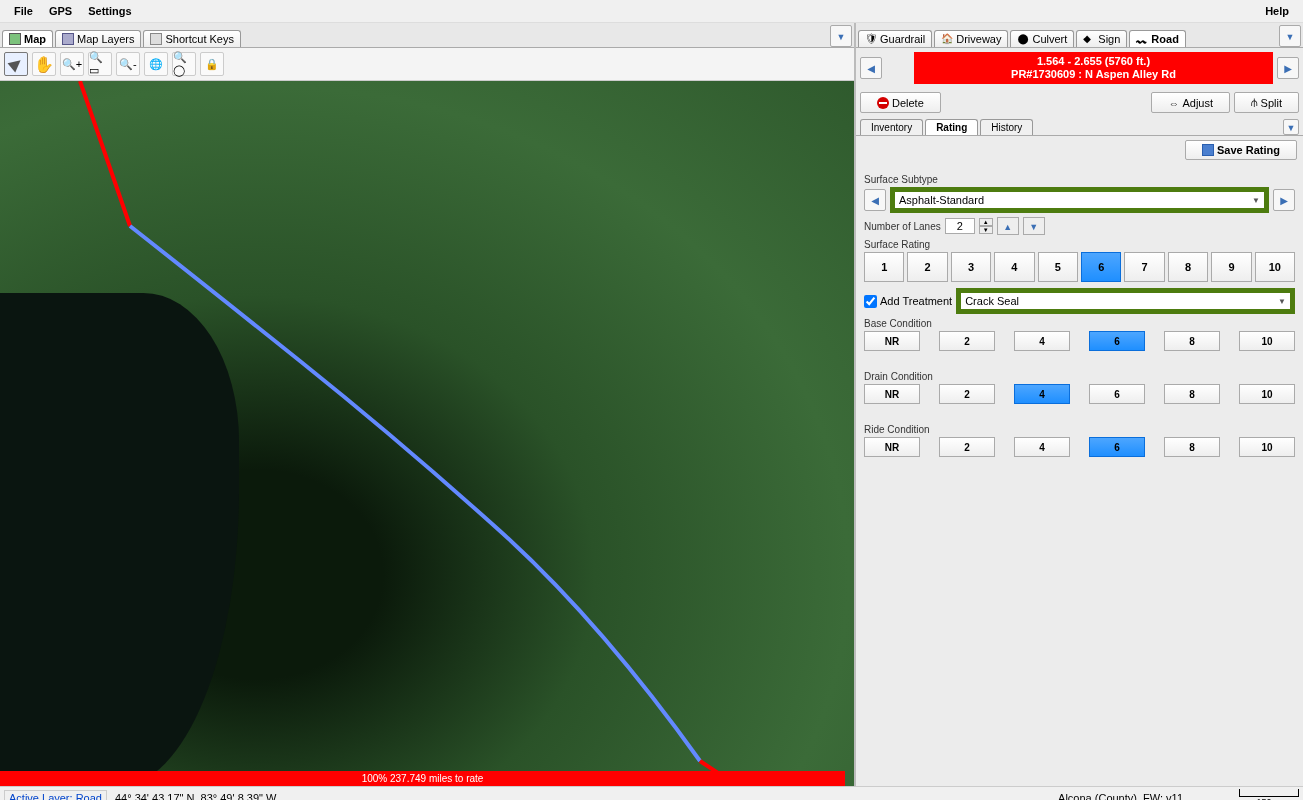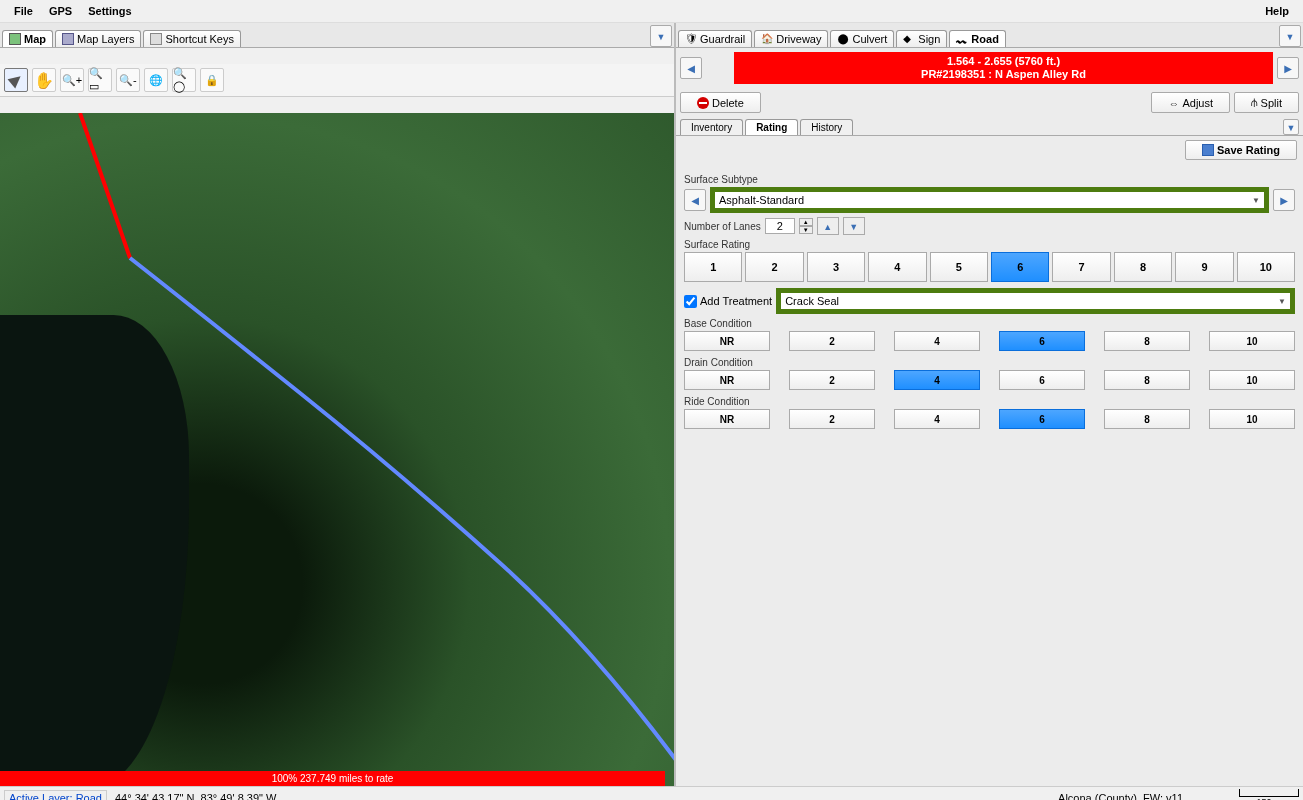--- a/index.html
+++ b/index.html
@@ -1,21 +1,21 @@
 <!DOCTYPE html>
 <html><head>
 <meta charset="utf-8">
 <style>
 * { box-sizing: border-box; margin: 0; padding: 0; font-family: Tahoma, sans-serif; font-size: 11px; }
 body { background: #f0f0f0; width: 1303px; height: 800px; overflow: hidden; }
 .menubar { background: #f0f0f0; display: flex; padding: 2px 6px; border-bottom: 1px solid #ddd; }
 .menubar .menu-item { padding: 3px 8px; cursor: pointer; font-weight: bold; }
 .menubar .help { margin-left: auto; font-weight: bold; }
 .main-split { display: flex; height: 763px; }
-.left-pane { width: 676px; display: flex; flex-direction: column; border-right: 2px solid #bbb; gap: 16px; }
+.left-pane { width: 856px; display: flex; flex-direction: column; border-right: 2px solid #bbb; }
 .right-pane { flex: 1; display: flex; flex-direction: column; background: #ececec; }
 .tab-row { display: flex; background: #e8e8e8; border-bottom: 1px solid #aaa; padding: 2px 2px 0 2px; align-items: flex-end; }
 .tab { background: linear-gradient(#fff,#eee); border: 1px solid #999; border-bottom: none; border-radius: 3px 3px 0 0; padding: 2px 6px; margin-right: 2px; display: flex; align-items: center; gap: 3px; cursor: pointer; font-size: 10px; }
 .tab.active { background: #fff; font-weight: bold; }
 .tab .ico { width: 12px; height: 12px; display: inline-block; }
 .toolbar { display: flex; padding: 4px; gap: 4px; background: #f4f4f4; border-bottom: 1px solid #ccc; align-items: center; }
 .tool-btn { width: 24px; height: 24px; border: 1px solid #ccc; background: #fafafa; border-radius: 2px; display: flex; align-items: center; justify-content: center; cursor: pointer; }
 .tool-btn.active { border-color: #787878; background: #e8f0ff; }
 .map-area { flex: 1; position: relative; background: #1a3d1a; overflow: hidden; }
 .map-bg { position: absolute; inset: 0; background: radial-gradient(ellipse at 30% 70%, #0b1a0b 15%, #2a5228 40%, #3b6b38 70%, #2f5a2d 100%); }
@@ -43,21 +43,21 @@
 .combo { flex: 1; border: 5px solid #4d7c0f; background: #fff; padding: 2px 4px; display: flex; justify-content: space-between; align-items: center; font-size: 10px; }
 .combo .drop { font-size: 8px; color: #555; }
 .num-input { width: 30px; border: 1px solid #aaa; padding: 1px 3px; text-align: center; }
 .spin-btns { display: flex; flex-direction: column; }
 .spin-btn { width: 14px; height: 8px; border: 1px solid #aaa; background: #eee; font-size: 6px; line-height: 6px; text-align: center; }
 .sm-btn { width: 22px; height: 18px; border: 1px solid #aaa; background: #eee; display: flex; align-items: center; justify-content: center; cursor: pointer; }
 .section-label { font-size: 10px; color: #333; margin: 4px 0 2px; }
 .rating-row { display: flex; gap: 3px; margin-bottom: 6px; }
 .rating-btn { flex: 1; height: 30px; border: 1px solid #aaa; background: linear-gradient(#fff,#eee); font-weight: bold; cursor: pointer; font-size: 11px; }
 .rating-btn.sel { background: linear-gradient(#4da6ff,#1f8fff); border-color: #0a6edb; color: #000; }
-.cond-row { display: flex; gap: 19px; margin-bottom: 6px; }
+.cond-row { display: flex; gap: 19px; margin-bottom: 20px; }
 .cond-btn { flex: 1; height: 20px; border: 1px solid #aaa; background: linear-gradient(#fff,#eee); font-weight: bold; cursor: pointer; font-size: 10px; }
 .cond-btn.sel { background: linear-gradient(#4da6ff,#1f8fff); border-color: #0a6edb; }
 .save-rating-row { display: flex; justify-content: flex-end; padding: 4px 6px; font-weight: bold; }
 .chk { display: flex; align-items: center; gap: 3px; font-size: 10px; }
 .arrow-l::before { content: "◀"; font-size: 10px; color: #3b6fb5; }
 .arrow-r::before { content: "▶"; font-size: 10px; color: #3b6fb5; }
 .arrow-d::before { content: "▼"; font-size: 9px; color: #3b6fb5; }
 .arrow-u::before { content: "▲"; font-size: 9px; color: #3b6fb5; }
 .i-delete { width: 12px; height: 12px; border-radius: 50%; background: #d40000; position: relative; }
 .i-delete::after { content: ""; position: absolute; left: 2px; right: 2px; top: 5px; height: 2px; background: #fff; }
@@ -164,21 +164,21 @@
           <span class="arrow-d"></span>
         </div>
     </div>
 
     <div class="right-head">
       <div class="nav-btn">
           <span class="arrow-l"></span>
         </div>
       <div class="header-banner">
         <div>1.564 - 2.655 (5760 ft.)</div>
-        <div>PR#2198351 : N Aspen Alley Rd</div>
+        <div>PR#1730609 : N Aspen Alley Rd</div>
       </div>
       <div class="nav-btn">
           <span class="arrow-r"></span>
         </div>
     </div>
 
     <div class="action-row">
       <div class="btn btn-delete">
           <span class="i-delete"></span>
           <span>Delete</span>

